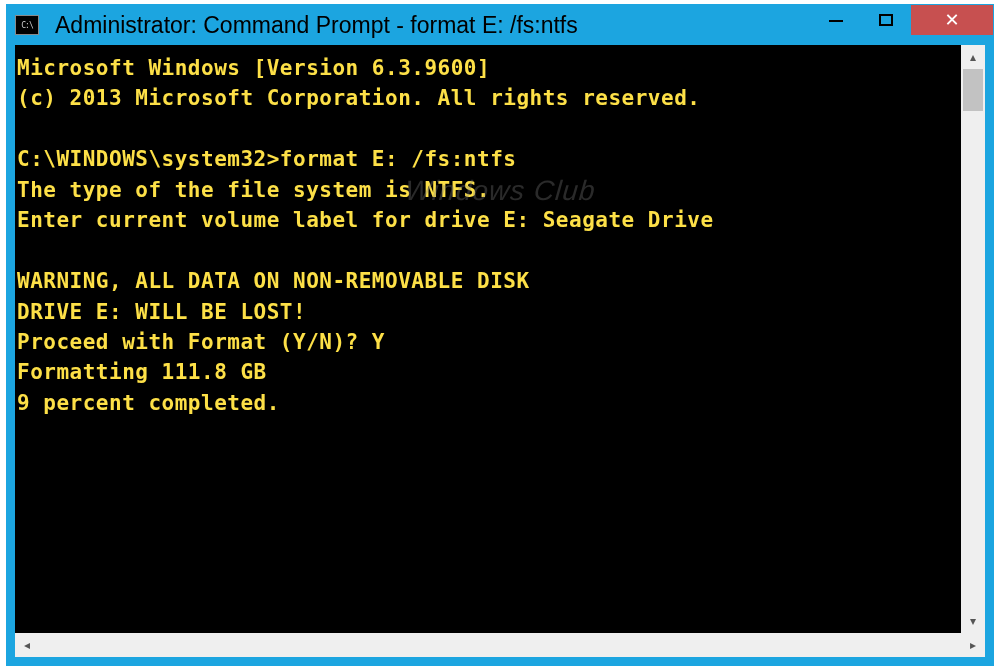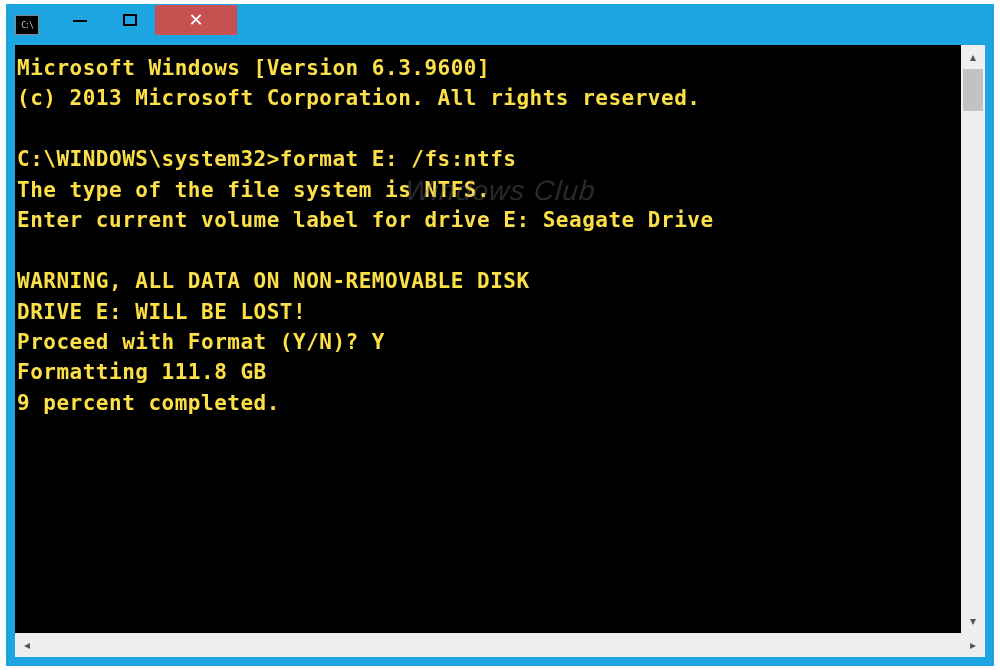--- a/index.html
+++ b/index.html
@@ -155,20 +155,21 @@
     }
     .hscroll-track { flex: 1; }
     .hscroll .scroll-arrow { width: 24px; height: 24px; }
   </style>
 </head>
 <body>
 
 <div class="window">
   <div class="titlebar">
     <div class="app-icon">C:\</div>
+    <div class="title-text">Administrator: Command Prompt - format  E: /fs:ntfs</div>
     <div class="win-controls">
       <div class="win-btn minimize">
         <div class="min-glyph"></div>
       </div>
       <div class="win-btn maximize">
         <div class="max-glyph"></div>
       </div>
       <div class="win-btn close">
         <span>✕</span>
       </div>

